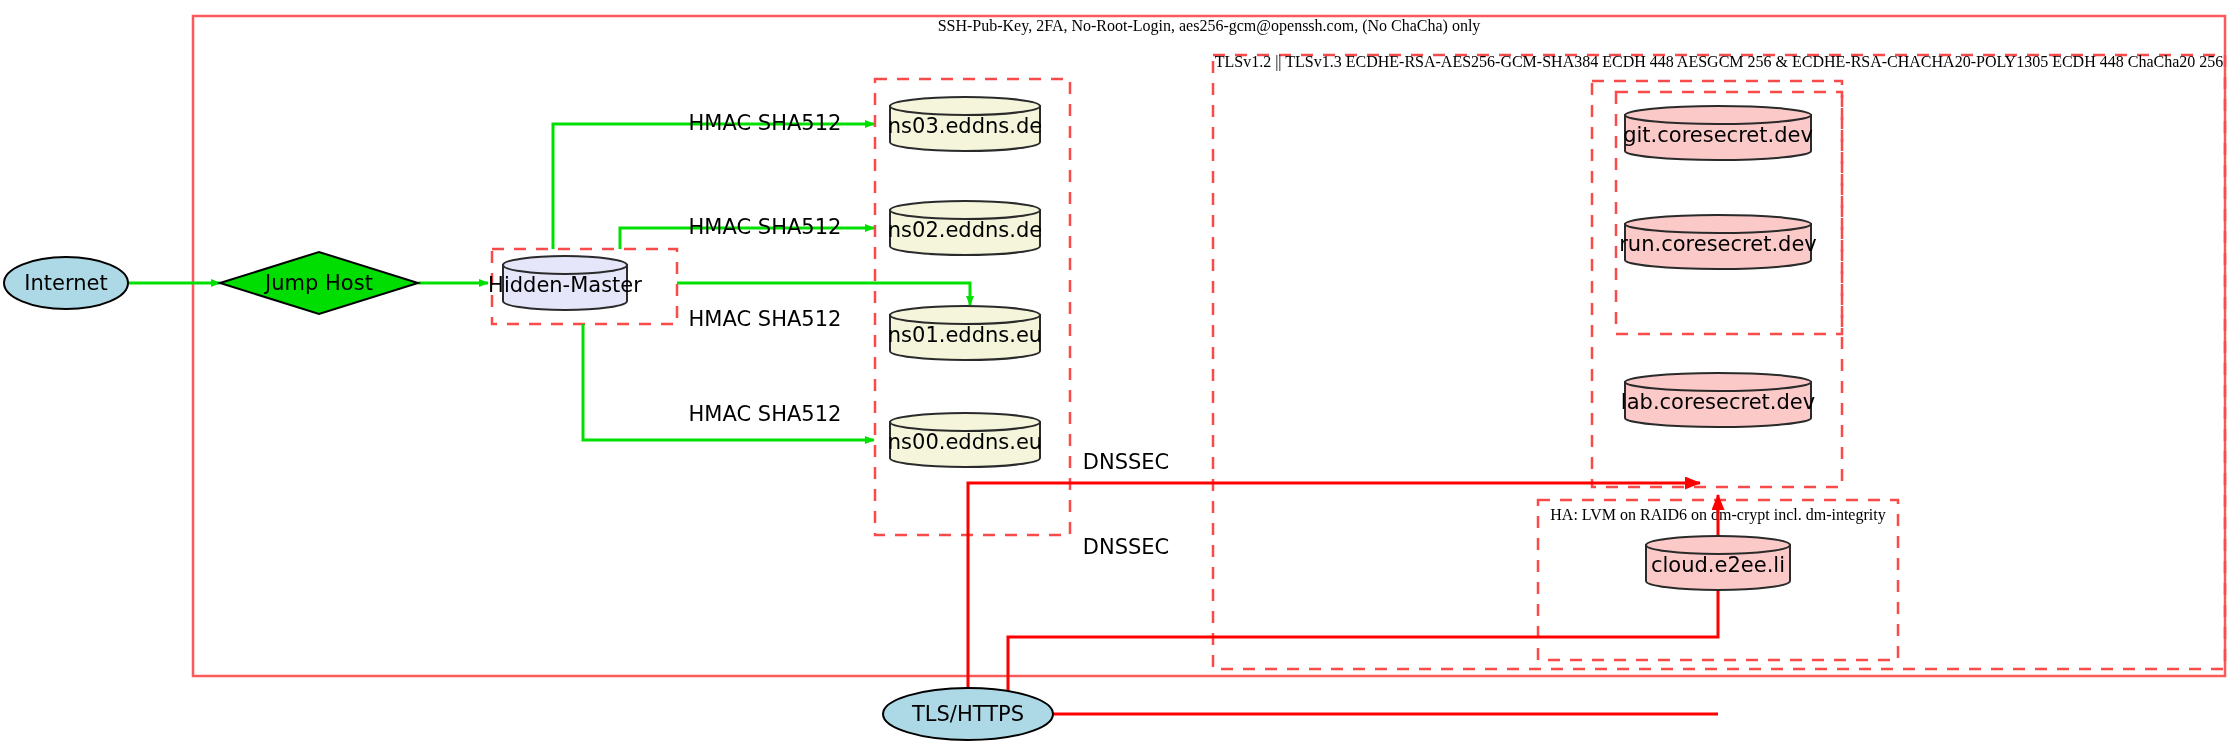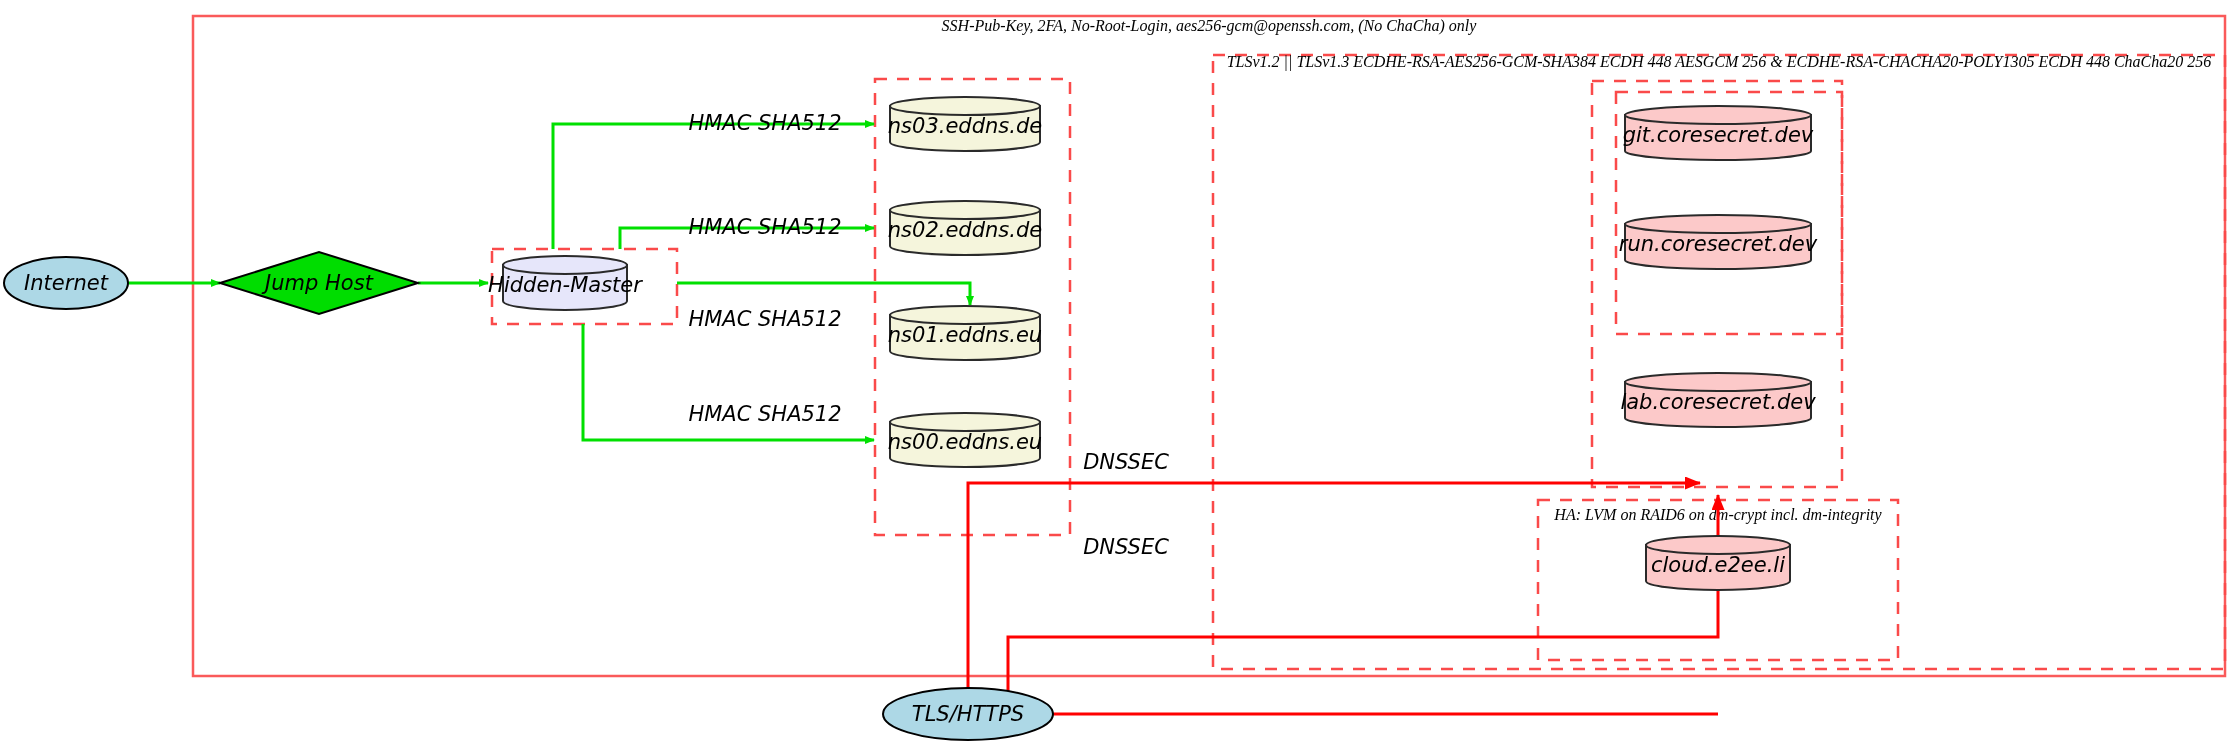--- a/index.html
+++ b/index.html
@@ -1,18 +1,18 @@
 <!DOCTYPE html>
 <html><head>
 <meta charset="utf-8">
 <style>
   html,body{margin:0;padding:0;background:#ffffff;}
   body{width:2240px;height:744px;position:relative;overflow:hidden;
        font-family:"Liberation Sans", sans-serif;}
-  #stage{position:absolute;left:0;top:0;width:2240px;height:744px;font-style:italic;}
+  #stage{position:absolute;left:0;top:0;width:2240px;height:744px;}
   svg#diagram{position:absolute;left:0;top:0;width:2240px;height:744px;}
 
   .node-label{
     font-family:"DejaVu Sans", sans-serif;
     font-size:21px;
     fill:#000000;
     text-anchor:middle;
     dominant-baseline:middle;
   }
   .edge-label{

